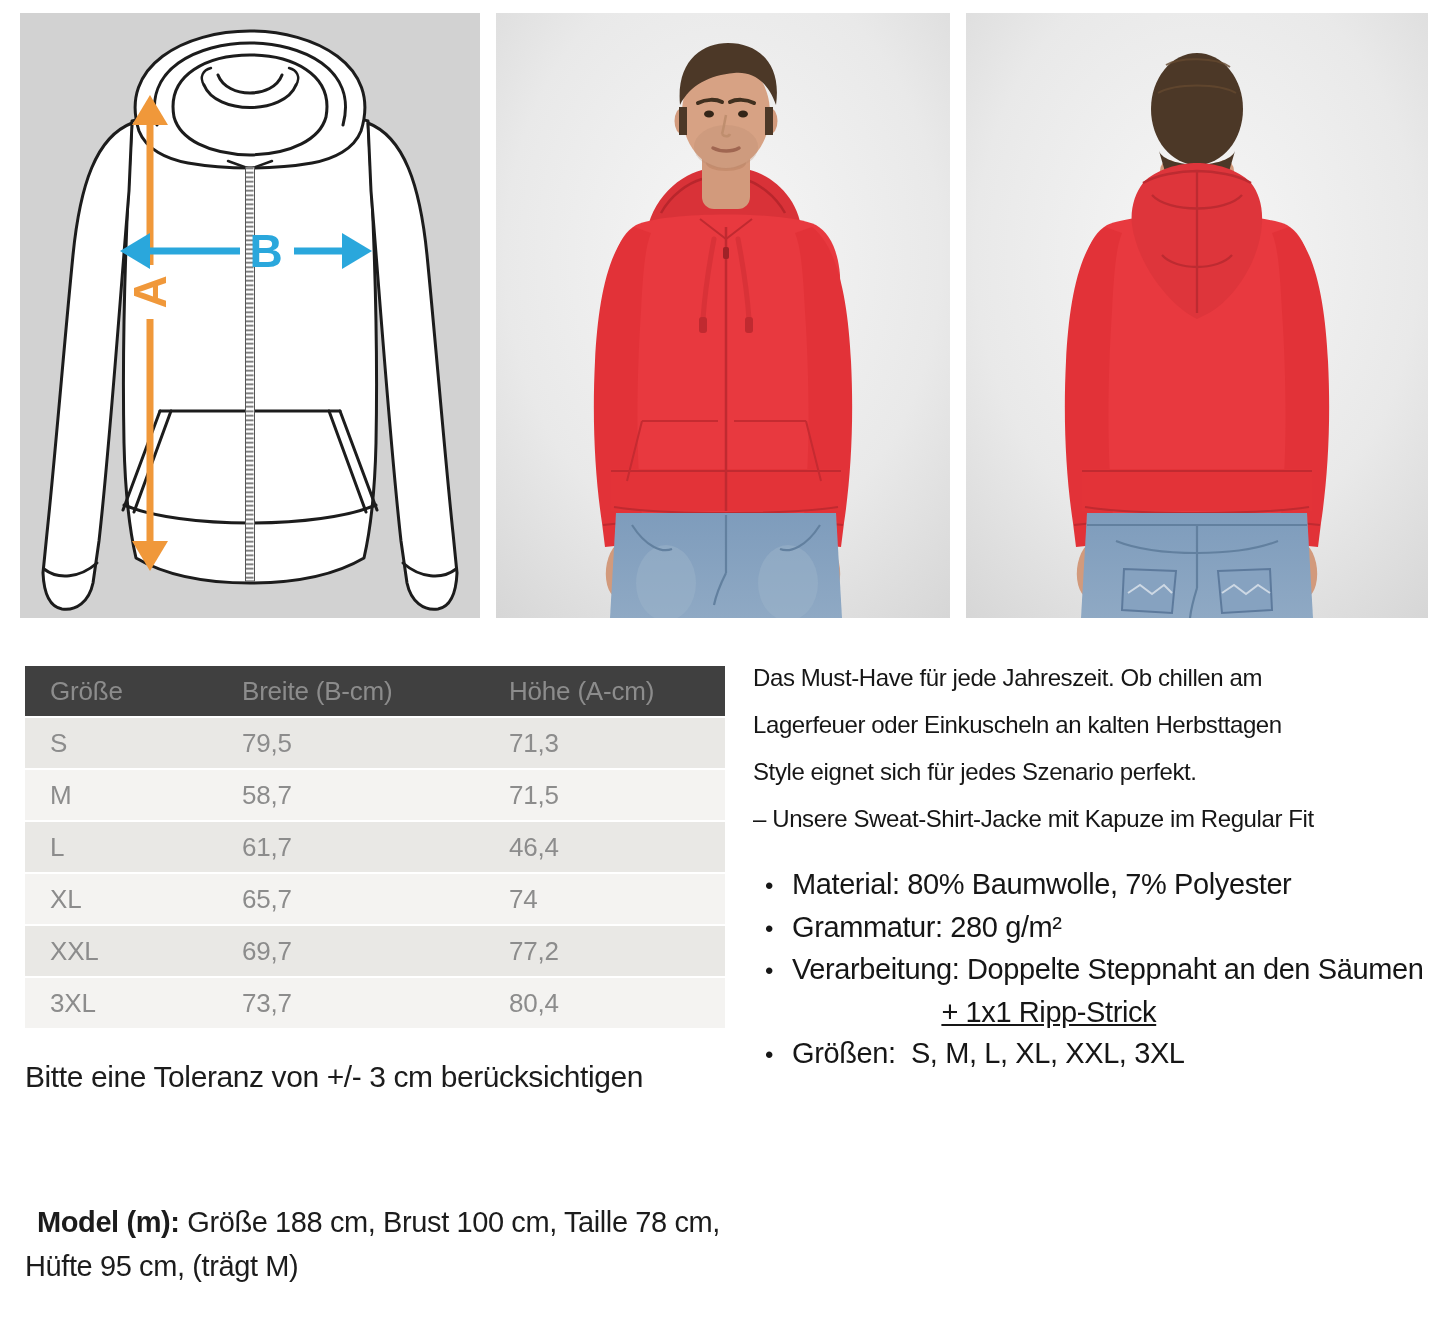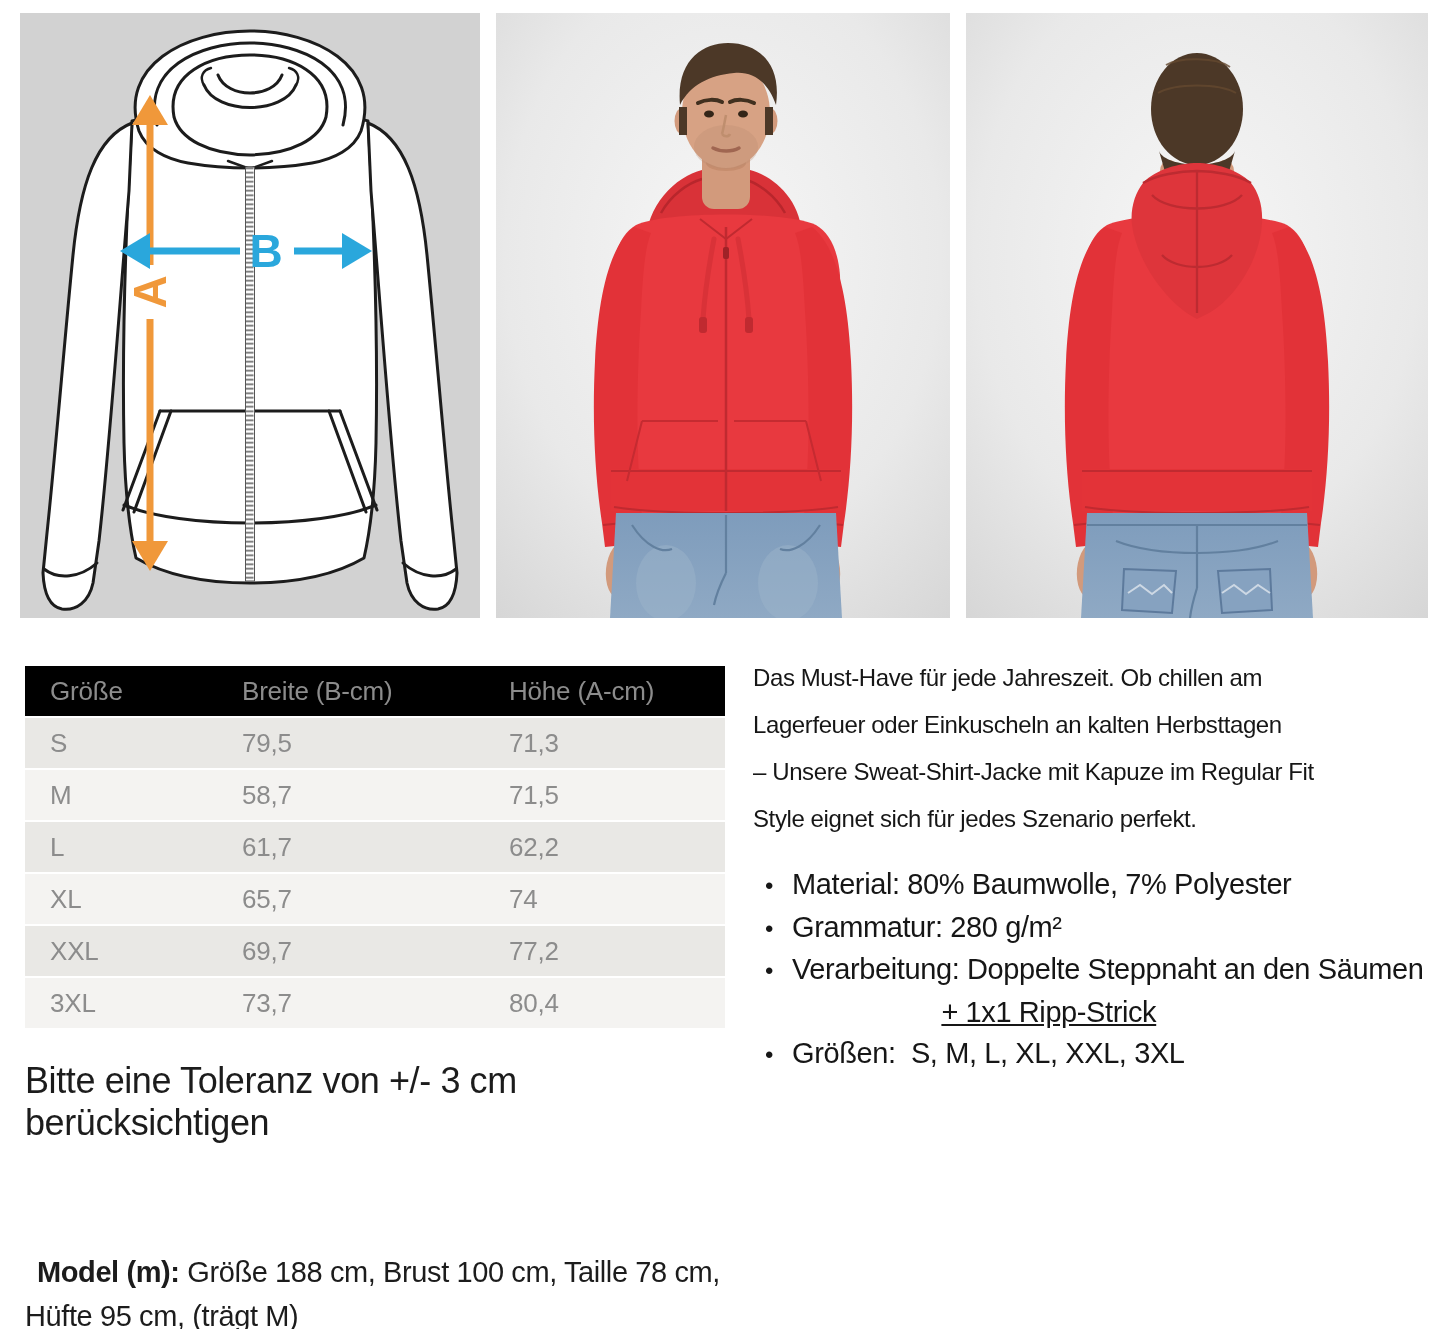--- a/index.html
+++ b/index.html
@@ -11,27 +11,27 @@
   figure{margin:0;}
   .panel{height:605px;overflow:hidden;}
   .panel svg{display:block;}
 
   
   .content{display:grid;grid-template-columns:705px auto;gap:23px;margin:36px 20px 0 25px;align-items:start;}
 
   table.size{border-collapse:separate;border-spacing:0 2px;width:700px;color:#8c8c8c;font-size:26px;margin-top:10px;letter-spacing:-0.2px;}
   table.size tr{height:50px;}
   table.size th{font-weight:normal;text-align:left;}
-  table.size thead tr{background:#000000;}
+  table.size thead tr{background:#404040;}
   table.size tbody tr:nth-child(odd){background:#e9e8e5;}
   table.size tbody tr:nth-child(even){background:#f4f3f1;}
   table.size th:first-child,table.size td:first-child{padding-left:25px;width:190px;}
   table.size th:nth-child(2),table.size td:nth-child(2){width:265px;}
 
-  .tolerance{font-size:36px;margin:30px 0 0 0;letter-spacing:-0.4px;color:#1c1c1c;}
+  .tolerance{font-size:30px;margin:30px 0 0 0;letter-spacing:-0.4px;color:#1c1c1c;}
   .model{font-size:29px;line-height:44px;margin:106px 0 0 0;width:700px;letter-spacing:-0.4px;color:#1c1c1c;}
   .model b{font-weight:bold;margin-left:12px;}
 
   .intro{font-size:24px;line-height:47px;margin:0;letter-spacing:-0.4px;color:#161616;}
   .bullets{list-style:none;margin:22px 0 0 0;padding:0 0 0 12px;font-size:29px;line-height:41.5px;letter-spacing:-0.4px;color:#161616;}
   .bullets .dot{display:inline-block;width:27px;font-size:24px;}
   .bextra{text-align:center;width:86%;text-decoration:underline;}
 
   .arrow-label{font-family:"Liberation Sans",sans-serif;font-weight:bold;font-size:46px;}
 </style>
@@ -227,21 +227,21 @@
               <td>71,3</td>
             </tr>
             <tr>
               <td>M</td>
               <td>58,7</td>
               <td>71,5</td>
             </tr>
             <tr>
               <td>L</td>
               <td>61,7</td>
-              <td>62,2</td>
+              <td>46,4</td>
             </tr>
             <tr>
               <td>XL</td>
               <td>65,7</td>
               <td>74</td>
             </tr>
             <tr>
               <td>XXL</td>
               <td>69,7</td>
               <td>77,2</td>
@@ -256,22 +256,22 @@
 
       <p class="tolerance">Bitte eine Toleranz von +/- 3 cm berücksichtigen</p>
 
       <p class="model"><b>Model (m):</b><span> Größe 188 cm, Brust 100 cm, Taille 78 cm, Hüfte 95 cm, (trägt M)</span></p>
     </div>
 
     <div>
       <div class="intro" id="intro-lines">
           <div>Das Must-Have für jede Jahreszeit. Ob chillen am</div>
           <div>Lagerfeuer oder Einkuscheln an kalten Herbsttagen</div>
+          <div>Style eignet sich für jedes Szenario perfekt.</div>
           <div>– Unsere Sweat-Shirt-Jacke mit Kapuze im Regular Fit</div>
-          <div>Style eignet sich für jedes Szenario perfekt.</div>
         </div>
       <ul class="bullets" id="bullet-list">
           <li><span class="dot">•</span><span>Material: 80% Baumwolle, 7% Polyester</span></li>
           <li><span class="dot">•</span><span>Grammatur: 280 g/m²</span></li>
           <li><span class="dot">•</span><span>Verarbeitung: Doppelte Steppnaht an den Säumen</span><div class="bextra">+ 1x1 Ripp-Strick</div></li>
           <li><span class="dot">•</span><span>Größen:&nbsp; S, M, L, XL, XXL, 3XL</span></li>
         </ul>
     </div>
   </div>
 </div>

